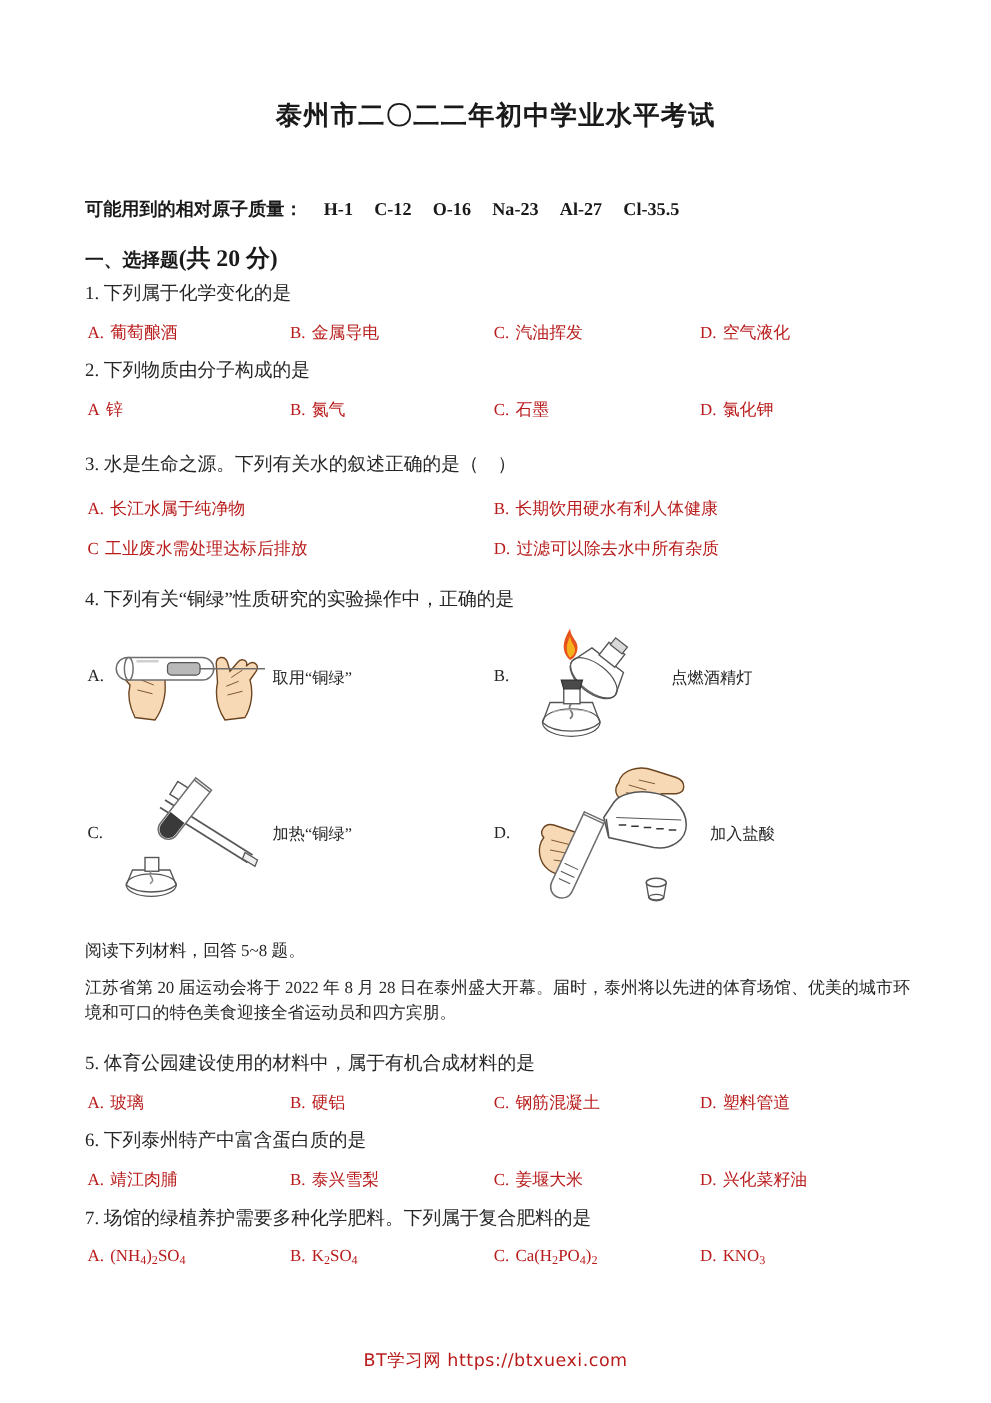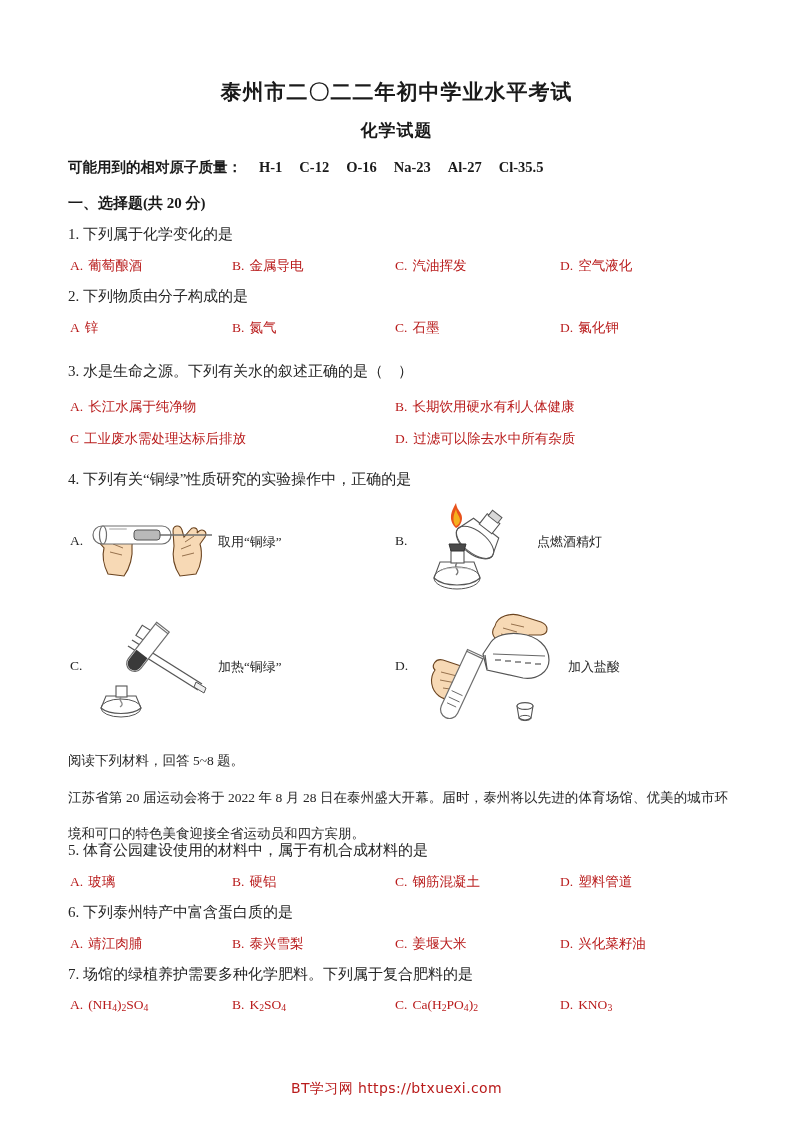--- a/index.html
+++ b/index.html
@@ -57,21 +57,21 @@
   }
 
   .section-head {
     position: absolute;
     left: 68px;
     top: 182px;
     font-size: 15px;
     font-weight: bold;
   }
   .section-head .sh-sub {
-    font-size: 15px;
+    font-size: 19px;
   }
 
   
   .qstem {
     position: absolute;
     left: 68px;
     font-size: 15px;
     color: #262626;
     white-space: nowrap;
   }
@@ -92,21 +92,21 @@
     font-size: 72%;
     vertical-align: -0.25em;
   }
 
   .passage {
     position: absolute;
     left: 68px;
     width: 660px;
     font-size: 13.5px;
     color: #262626;
-    line-height: 36px;
+    line-height: 20px;
     text-align: justify;
   }
   .read-note {
     position: absolute;
     left: 68px;
     font-size: 13.5px;
     color: #262626;
   }
 
   
@@ -136,21 +136,20 @@
     color: #9a9a9a;
     letter-spacing: 0.4px;
   }
 </style>
 </head>
 <body>
 
 <div class="page">
 
   <div class="doc-title">泰州市二〇二二年初中学业水平考试</div>
-  <div class="doc-subtitle">化学试题</div>
 
   <div class="atomic-line">
     <span>可能用到的相对原子质量：</span><span class="am">H-1</span><span class="am">C-12</span><span class="am">O-16</span><span class="am">Na-23</span><span class="am">Al-27</span><span class="am">Cl-35.5</span>
   </div>
 
   <div class="section-head">
     <span>一、选择题</span><span class="sh-sub">(共 20 分)</span>
   </div>
 
   <div class="qstem" style="top:213px">

